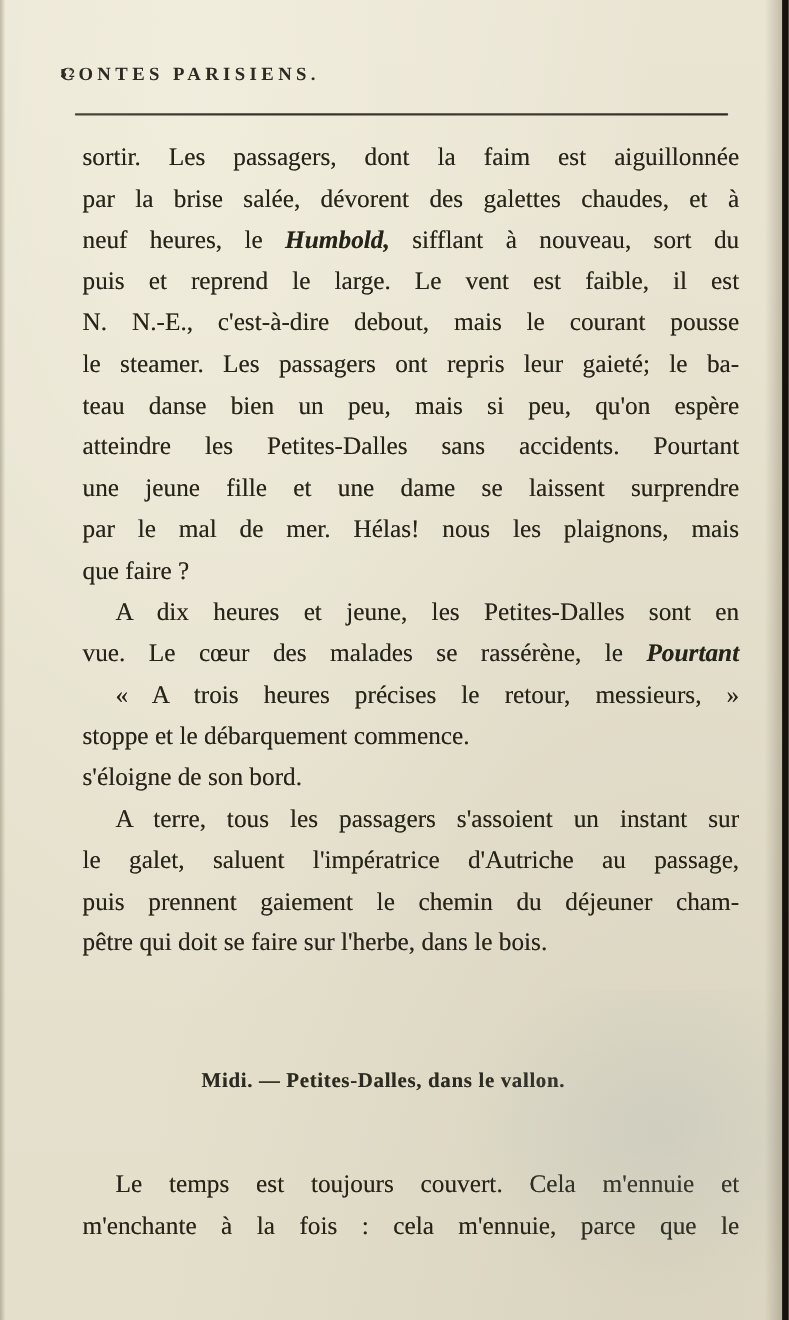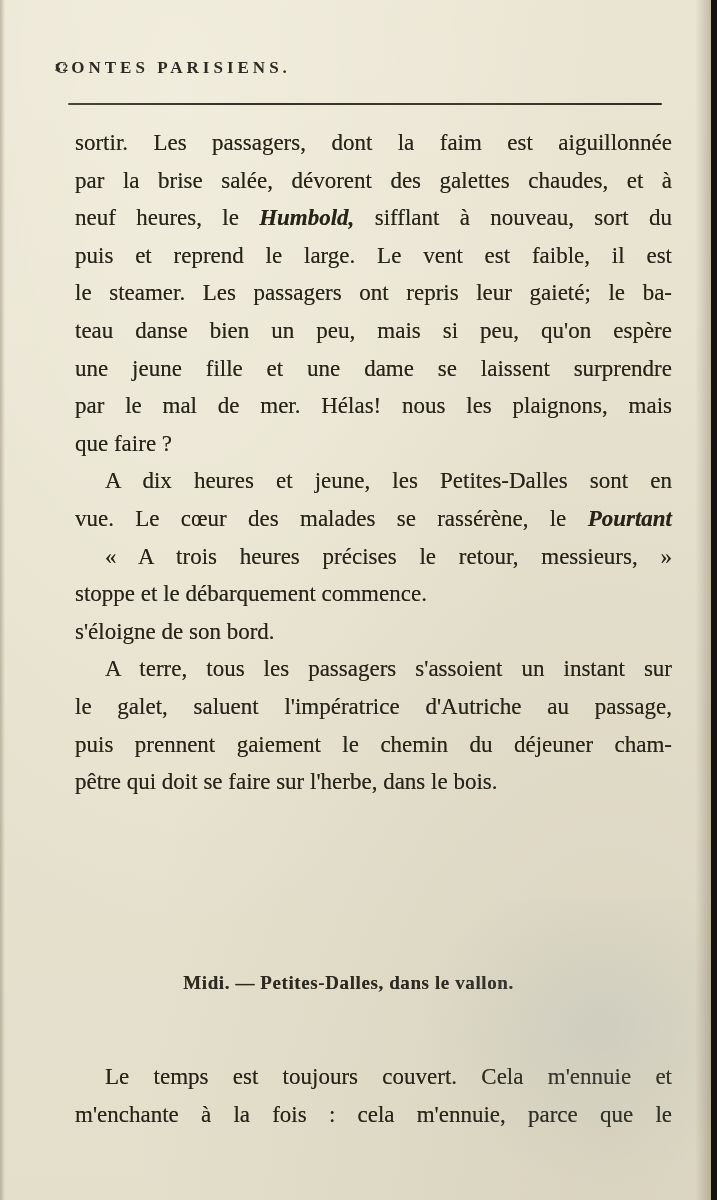--- a/index.html
+++ b/index.html
@@ -55,22 +55,24 @@
     <span class="page-number">52</span>
     <span class="head-title">CONTES PARISIENS.</span>
   </div>
   <div class="head-rule"></div>
 
   <div class="body-text">
       <div class="line"><span>sortir. Les passagers, dont la faim est aiguillonnée</span></div>
       <div class="line"><span>par la brise salée, dévorent des galettes chaudes, et à</span></div>
       <div class="line"><span>neuf heures, le </span><span class="it">Humbold,</span><span> sifflant à nouveau, sort du</span></div>
       <div class="line"><span>puis et reprend le large. Le vent est faible, il est</span></div>
+      <div class="line"><span>N. N.-E., c'est-à-dire debout, mais le courant pousse</span></div>
       <div class="line"><span>le steamer. Les passagers ont repris leur gaieté; le ba-</span></div>
       <div class="line"><span>teau danse bien un peu, mais si peu, qu'on espère</span></div>
+      <div class="line"><span>atteindre les Petites-Dalles sans accidents. Pourtant</span></div>
       <div class="line"><span>une jeune fille et une dame se laissent surprendre</span></div>
       <div class="line"><span>par le mal de mer. Hélas! nous les plaignons, mais</span></div>
       <div class="line last"><span>que faire ?</span></div>
       <div class="line indent"><span>A dix heures et jeune, les Petites-Dalles sont en</span></div>
       <div class="line"><span>vue. Le cœur des malades se rassérène, le </span><span class="it">Pourtant</span></div>
       <div class="line indent"><span>« A trois heures précises le retour, messieurs, »</span></div>
       <div class="line last"><span>stoppe et le débarquement commence.</span></div>
       <div class="line last"><span>s'éloigne de son bord.</span></div>
       <div class="line indent"><span>A terre, tous les passagers s'assoient un instant sur</span></div>
       <div class="line"><span>le galet, saluent l'impératrice d'Autriche au passage,</span></div>

